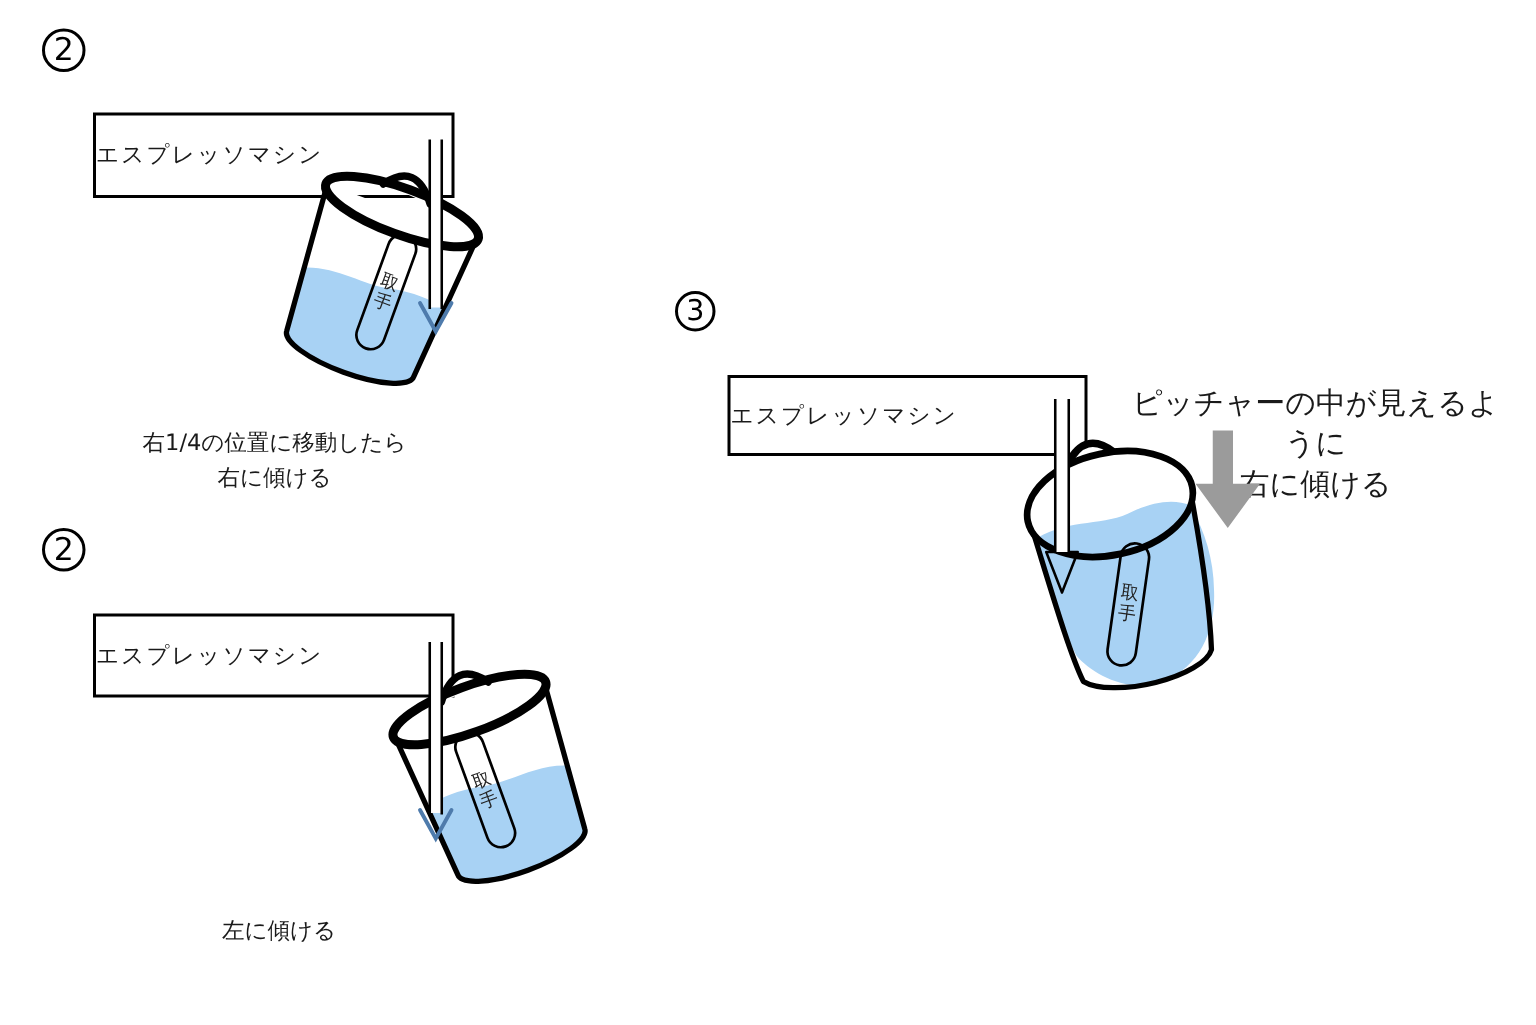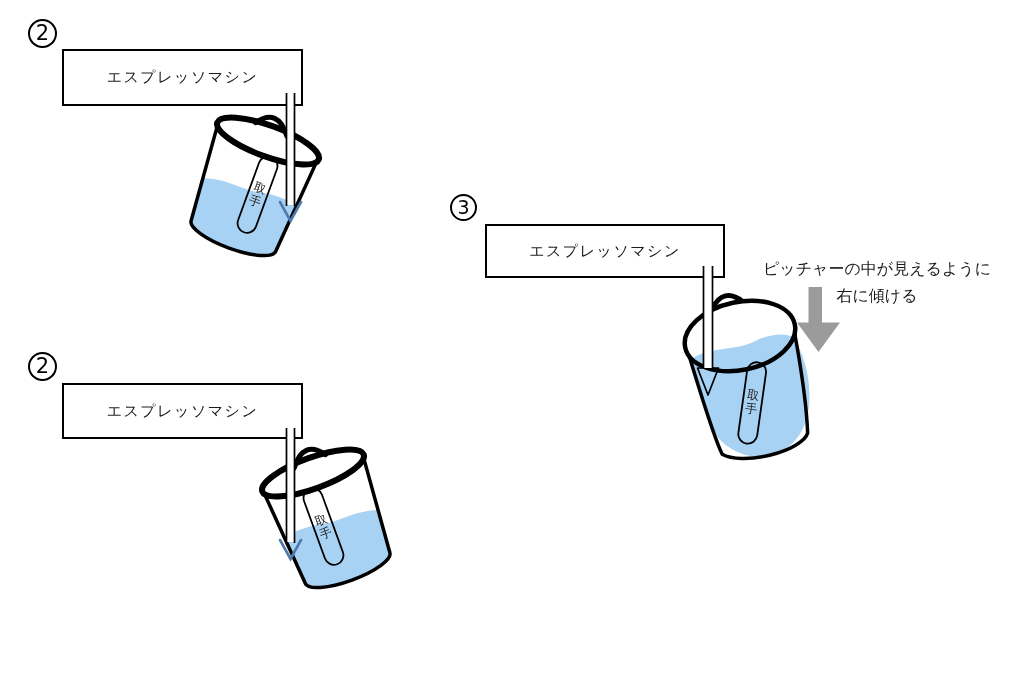--- a/index.html
+++ b/index.html
@@ -7,58 +7,63 @@
     position:relative;width:1024px;height:683px;background:#ffffff;overflow:hidden;
     font-family:"DejaVu Sans","Liberation Sans",sans-serif;color:#1a1a1a;
   }
   .badge{
     position:absolute;width:29px;height:29px;border:2.5px solid #000;border-radius:50%;
     display:flex;align-items:center;justify-content:center;box-sizing:border-box;
     font-size:21px;line-height:1;font-weight:400;color:#000;background:#fff;
   }
   .machine-box{
     position:absolute;border:2px solid #000;background:#fff;box-sizing:border-box;
-    display:flex;align-items:center;justify-content:center;
+    display:flex;align-items:center;margin-top:26px;
   }
   .machine-box span{font-size:15px;letter-spacing:1.5px;color:#1a1a1a;}
   .caption{
     position:absolute;text-align:center;font-size:15px;line-height:23px;color:#1a1a1a;
   }
   .annotation{
-    position:absolute;text-align:center;font-size:16px;line-height:27px;color:#1a1a1a;
+    position:absolute;text-align:center;font-size:20px;line-height:27px;color:#1a1a1a;
   }
   svg.overlay{position:absolute;left:0;top:0;pointer-events:none;}
   svg text.handle-txt{
     font-family:"DejaVu Sans","Liberation Sans",sans-serif;font-size:12px;fill:#222;
     text-anchor:middle;
   }
 </style>
 </head>
 <body>
 
 <div class="stage">
 
   <div class="badge" style="left:28px;top:19px;">
     <span>2</span>
   </div>
 
   <div class="machine-box" style="left:62px;top:49px;width:241px;height:57px;">
     <span>エスプレッソマシン</span>
   </div>
 
+  <div class="caption" style="left:63px;top:284px;width:240px;">
+    <div>右1/4の位置に移動したら</div>
+    <div>右に傾ける</div>
+  </div>
 
   <div class="badge" style="left:28px;top:352px;">
     <span>2</span>
   </div>
 
   <div class="machine-box" style="left:62px;top:383px;width:241px;height:56px;">
     <span>エスプレッソマシン</span>
   </div>
 
   <div class="caption" style="left:66px;top:609px;width:240px;">
+    <div>左に傾ける</div>
   </div>
 
   <div class="badge" style="left:450px;top:194px;width:27px;height:27px;font-size:19px;">
     <span>3</span>
   </div>
 
   <div class="machine-box" style="left:485px;top:224px;width:240px;height:54px;">
     <span>エスプレッソマシン</span>
   </div>
 

